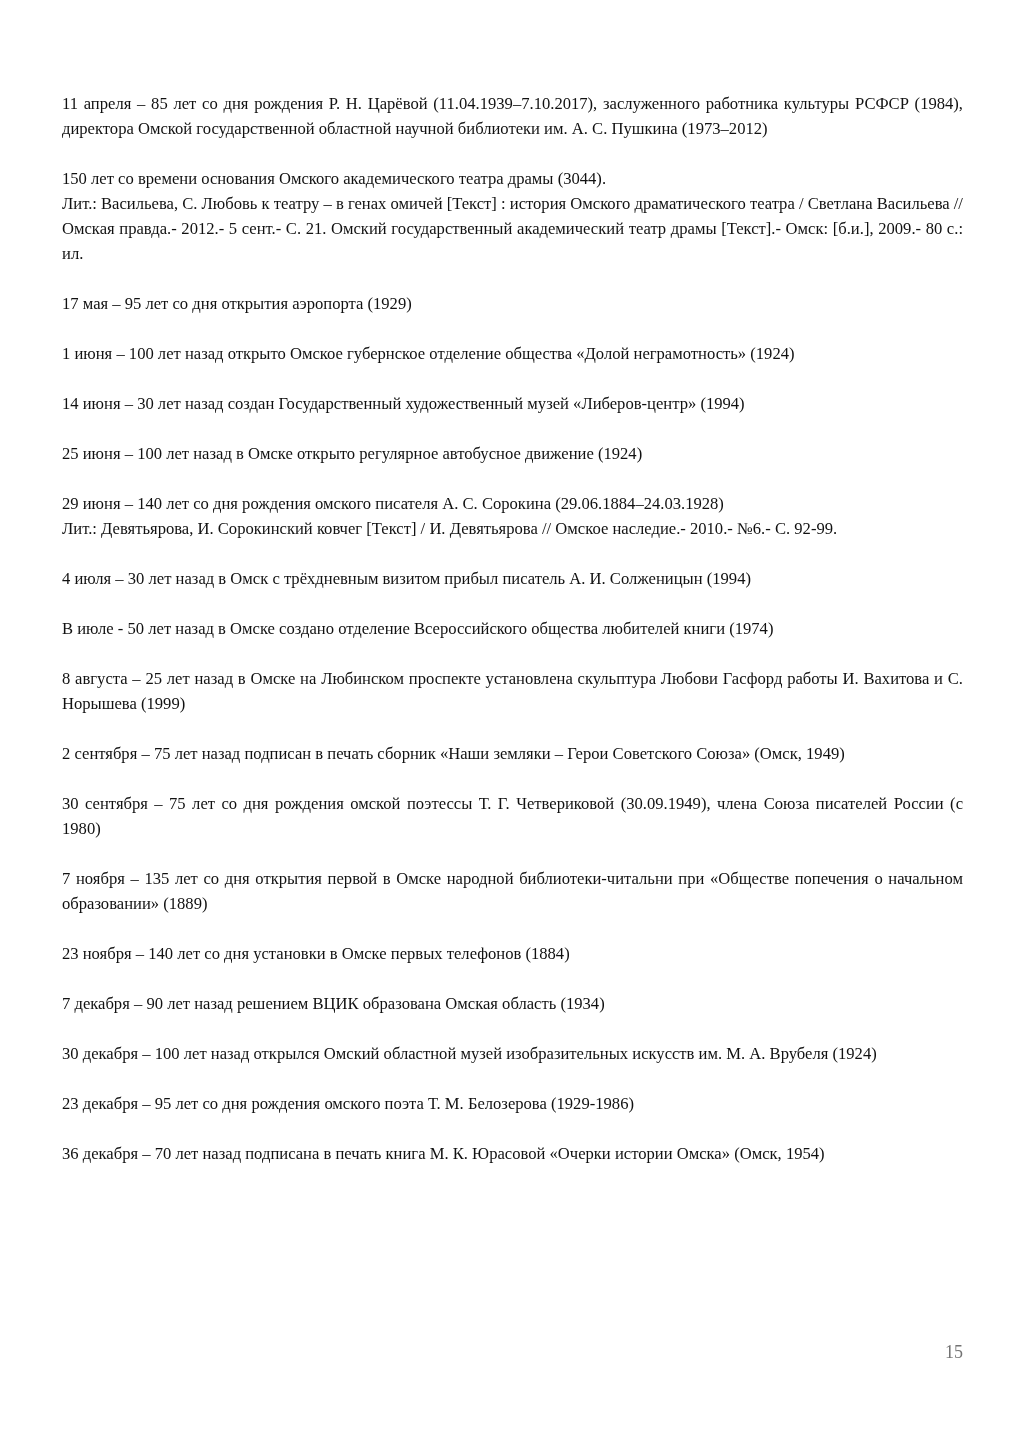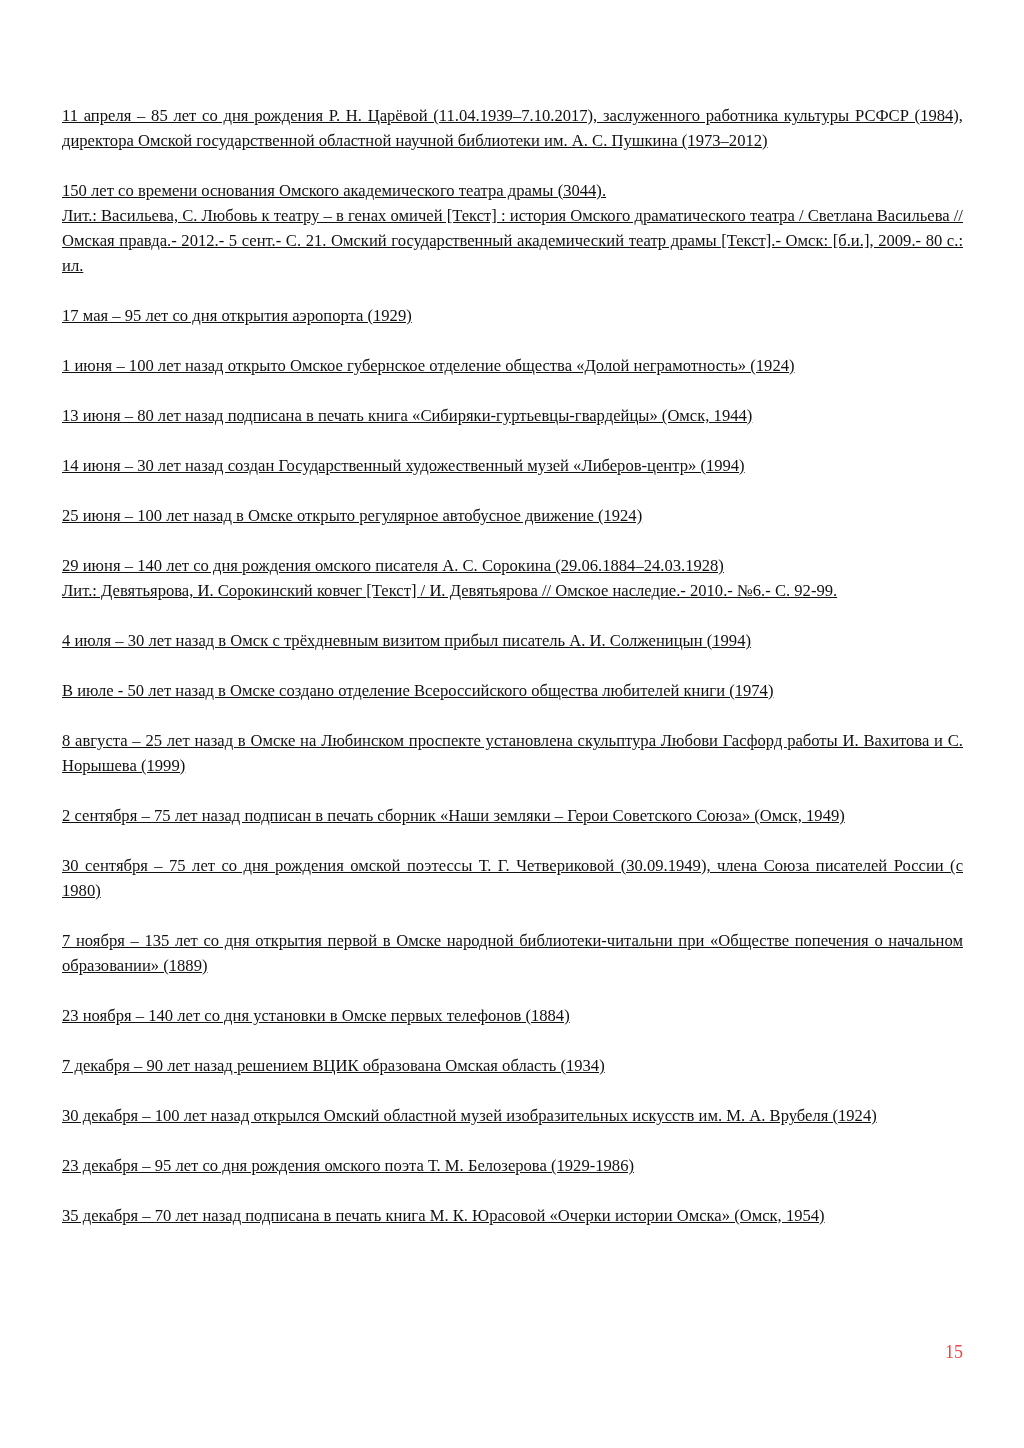--- a/index.html
+++ b/index.html
@@ -2,46 +2,43 @@
 <html><head>
 <meta charset="utf-8">
 <style>
   html, body { margin: 0; padding: 0; background: #ffffff; }
   body { width: 1024px; height: 1448px; position: relative; overflow: hidden; }
   .page {
     position: absolute; left: 62px; top: 87px; width: 901px;
     font-family: "Liberation Serif", serif; font-size: 16.6px; line-height: 25px;
     color: #111111;
   }
-  .entry { margin: 16px 0 25px 0; text-align: justify; text-decoration: underline; }
+  .entry { margin: 4px 0 25px 0; text-align: justify; }
   .entry p { margin: 0; }
   .page-number {
     position: absolute; right: 61px; top: 1342px;
-    font-family: "Liberation Serif", serif; font-size: 18px; color: #ef4444;
+    font-family: "Liberation Serif", serif; font-size: 18px; color: #737373;
   }
 </style>
 </head>
 <body>
 
 <div class="page">
   <div class="entry">
     <p>11 апреля – 85 лет со дня рождения Р. Н. Царёвой (11.04.1939–7.10.2017), заслуженного работника культуры РСФСР (1984), директора Омской государственной областной научной библиотеки им. А. С. Пушкина (1973–2012)</p>
   </div>
   <div class="entry">
     <p>150 лет со времени основания Омского академического театра драмы (3044).</p>
     <p>Лит.: Васильева, С. Любовь к театру – в генах омичей [Текст] : история Омского драматического театра / Светлана Васильева // Омская правда.- 2012.- 5 сент.- С. 21. Омский государственный академический театр драмы [Текст].- Омск: [б.и.], 2009.- 80 с.: ил.</p>
   </div>
   <div class="entry">
     <p>17 мая – 95 лет со дня открытия аэропорта (1929)</p>
   </div>
   <div class="entry">
     <p>1 июня – 100 лет назад открыто Омское губернское отделение общества «Долой неграмотность» (1924)</p>
-  </div>
-  <div class="entry">
-    <p>13 июня – 80 лет назад подписана в печать книга «Сибиряки-гуртьевцы-гвардейцы» (Омск, 1944)</p>
   </div>
   <div class="entry">
     <p>14 июня – 30 лет назад создан Государственный художественный музей «Либеров-центр» (1994)</p>
   </div>
   <div class="entry">
     <p>25 июня – 100 лет назад в Омске открыто регулярное автобусное движение (1924)</p>
   </div>
   <div class="entry">
     <p>29 июня – 140 лет со дня рождения омского писателя А. С. Сорокина (29.06.1884–24.03.1928)</p>
     <p>Лит.: Девятьярова, И. Сорокинский ковчег [Текст] / И. Девятьярова // Омское наследие.- 2010.- №6.- С. 92-99.</p>
@@ -70,17 +67,17 @@
   <div class="entry">
     <p>7 декабря – 90 лет назад решением ВЦИК образована Омская область (1934)</p>
   </div>
   <div class="entry">
     <p>30 декабря – 100 лет назад открылся Омский областной музей изобразительных искусств им. М. А. Врубеля (1924)</p>
   </div>
   <div class="entry">
     <p>23 декабря – 95 лет со дня рождения омского поэта Т. М. Белозерова (1929-1986)</p>
   </div>
   <div class="entry">
-    <p>35 декабря – 70 лет назад подписана в печать книга М. К. Юрасовой «Очерки истории Омска» (Омск, 1954)</p>
+    <p>36 декабря – 70 лет назад подписана в печать книга М. К. Юрасовой «Очерки истории Омска» (Омск, 1954)</p>
   </div>
 </div>
 
 <div class="page-number">15</div>
 
 </body></html>

